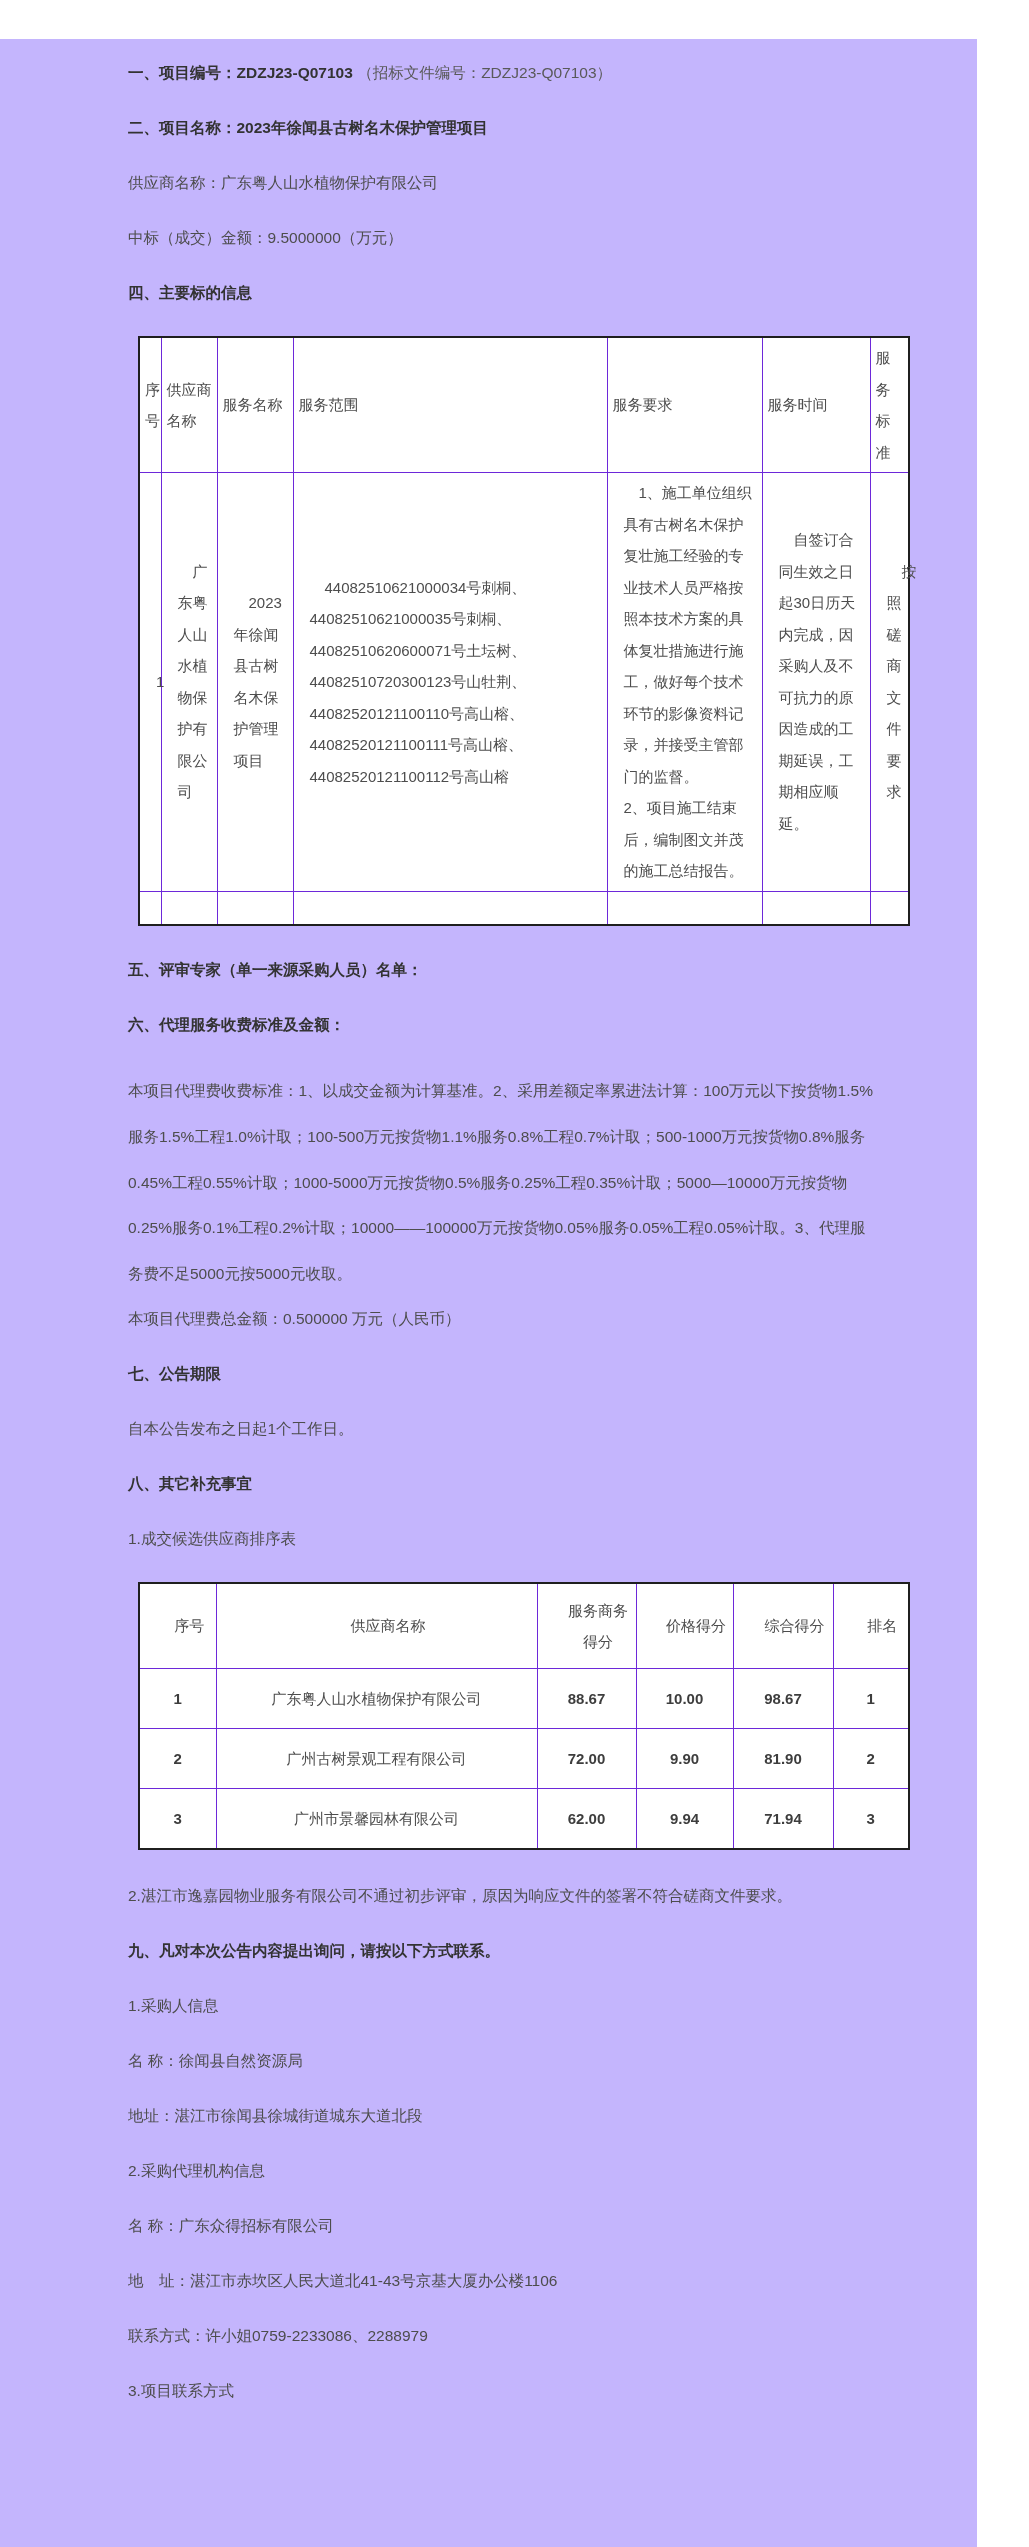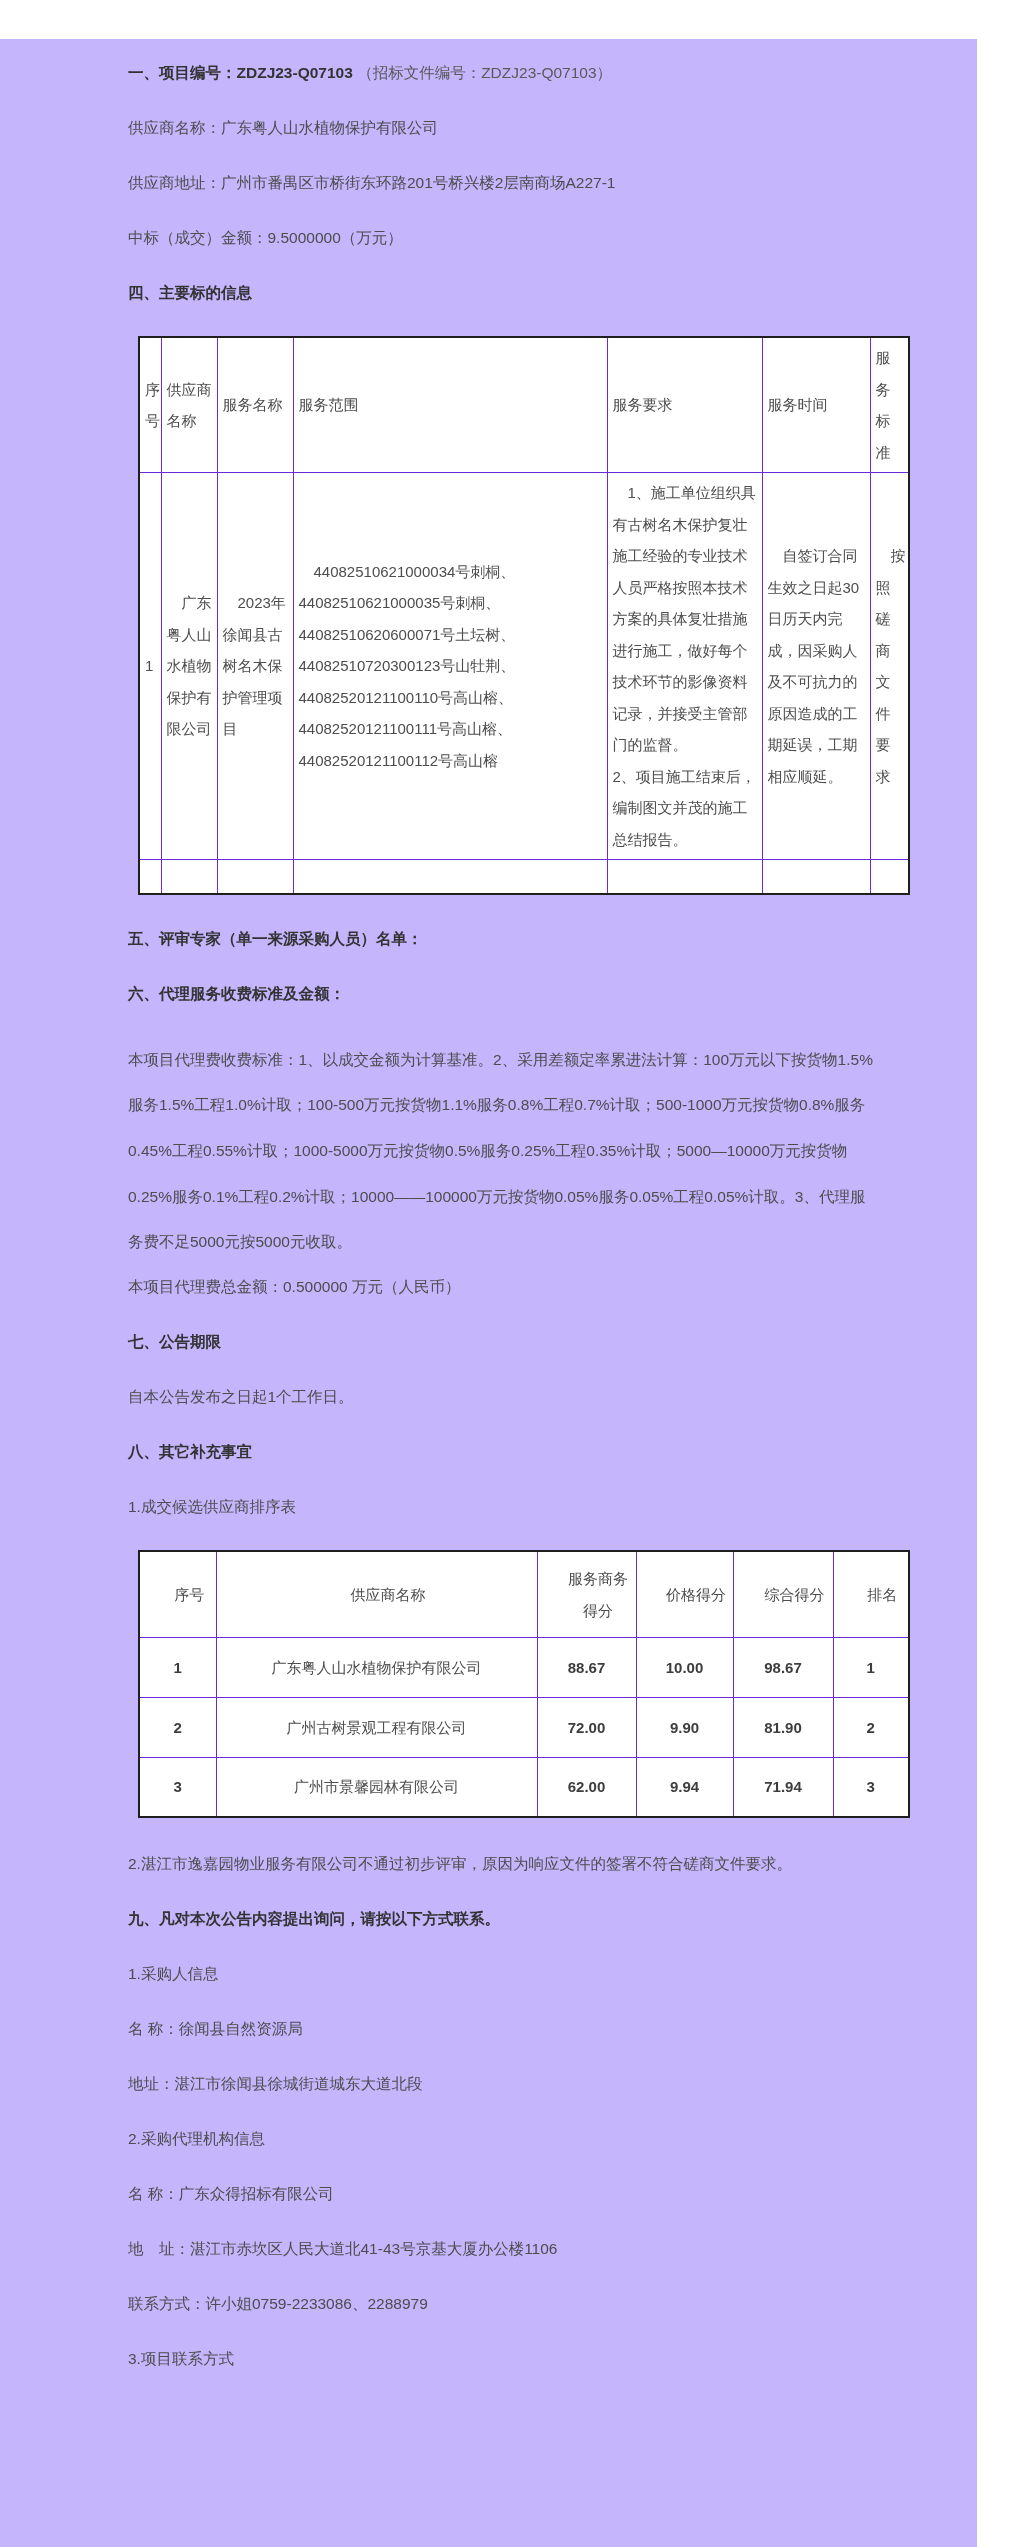--- a/index.html
+++ b/index.html
@@ -17,21 +17,21 @@
   table { border-collapse:collapse; table-layout:fixed; background:#ffffff; }
   .tbl { border:2px solid #1f1f1f; }
   .tbl td, .tbl th {
     border:1px solid #6d28d9; font-weight:normal; color:#4d4d4d;
     font-size:15px; line-height:2.1; vertical-align:middle;
     padding:4px 5px; box-sizing:border-box; word-break:break-word;
   }
   
   .main-tbl { width:770px; margin:4px 0 32px 10px; }
   .main-tbl th { text-align:left; height:112px; }
-  .main-tbl td { text-align:left; }
+  .main-tbl td { text-align:left;padding-left:16px; }
   .main-tbl .row-main td { height:380px; }
   .main-tbl .row-empty td { height:34px; padding:0; }
   .pre { white-space:pre-wrap; }
   .indent { text-indent:1em; }
   .scope-cell { text-align:left; }
 
   
   .rank-tbl { width:770px; margin:2px 0 34px 10px; }
   .rank-tbl th { text-align:center; height:86px;padding-left:28px; }
   .rank-tbl td { text-align:center; height:60px; }
@@ -41,23 +41,23 @@
 <body>
 
 <div class="page">
   <div class="content">
 
     <p class="blk">
       <span class="hd">一、项目编号：</span><span class="hd">ZDZJ23-Q07103</span>
       <span class="light">（招标文件编号：ZDZJ23-Q07103）</span>
     </p>
 
+    <p class="blk hd">二、项目名称：2023年徐闻县古树名木保护管理项目</p>
 
     <p class="blk">供应商名称：广东粤人山水植物保护有限公司</p>
-    <p class="blk">供应商地址：广州市番禺区市桥街东环路201号桥兴楼2层南商场A227-1</p>
     <p class="blk">中标（成交）金额：9.5000000（万元）</p>
 
     <p class="blk hd">四、主要标的信息</p>
 
     <table class="tbl main-tbl">
       <colgroup>
         <col style="width:22px">
           <col style="width:56px">
           <col style="width:76px">
         <col style="width:314px">

